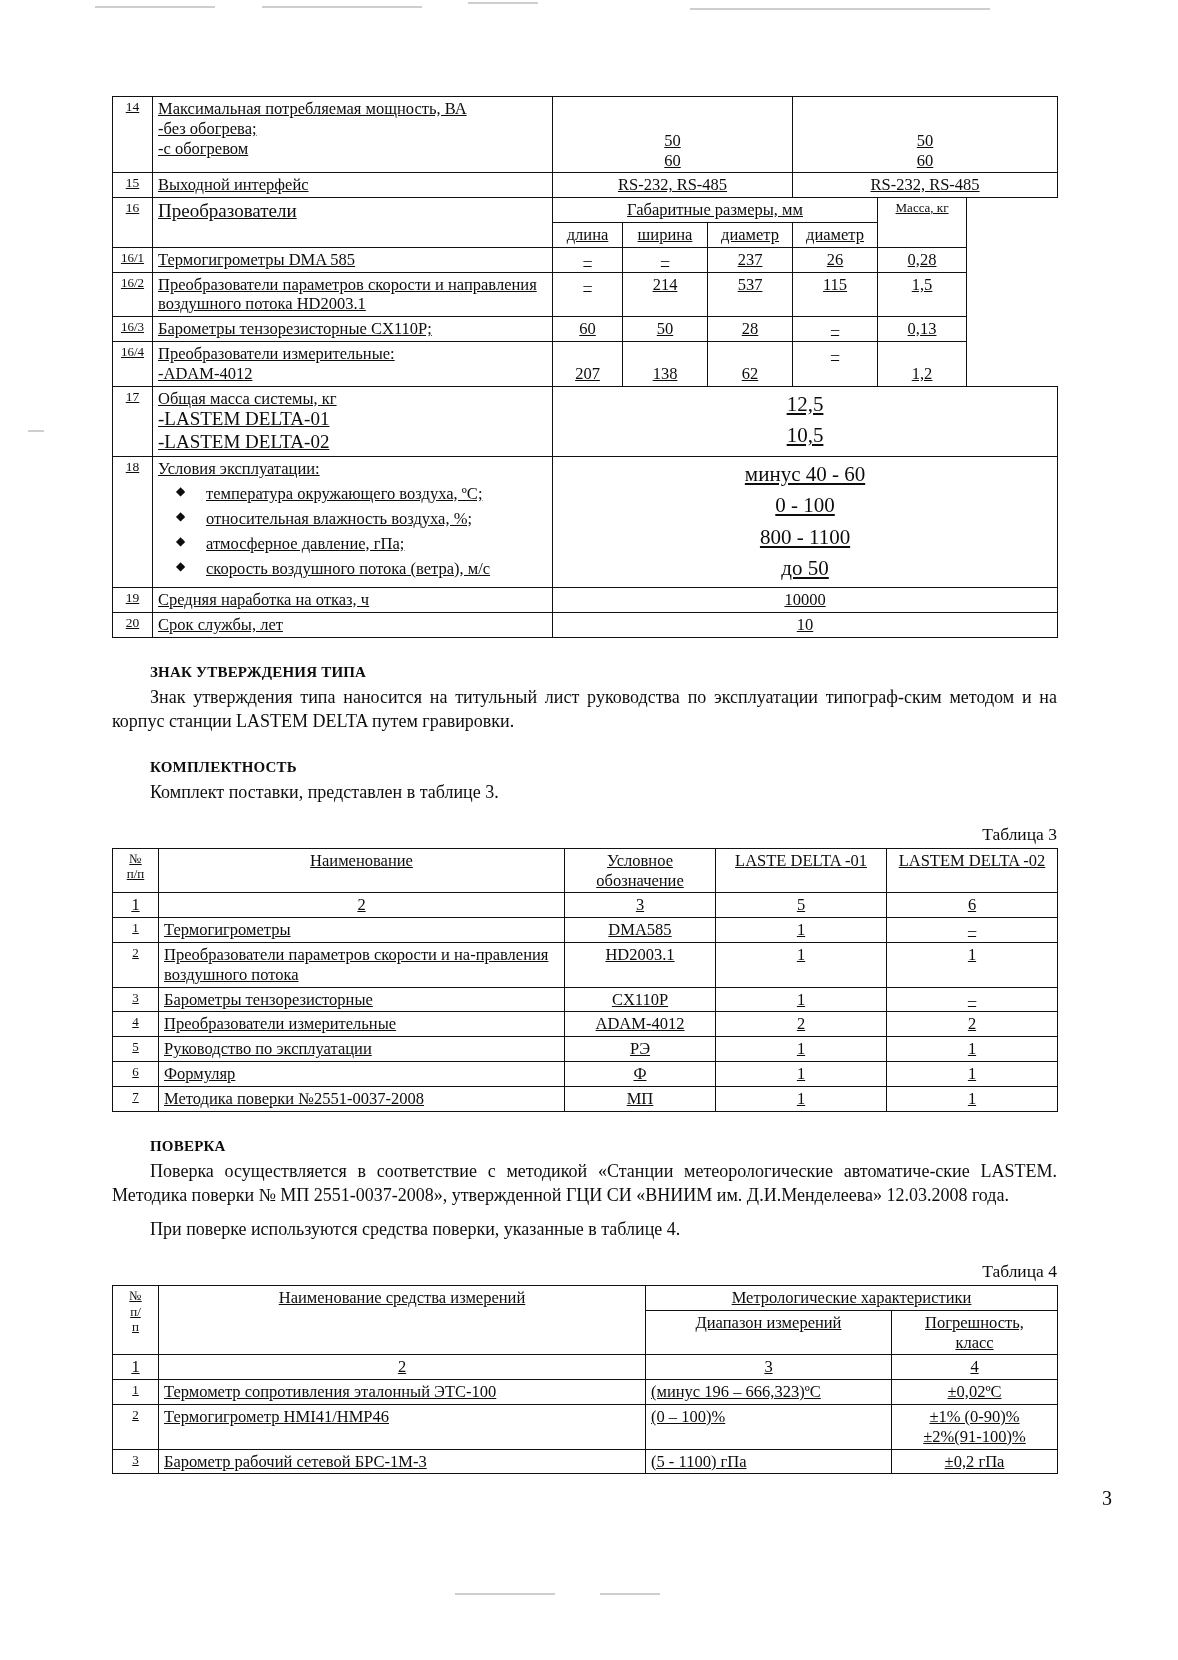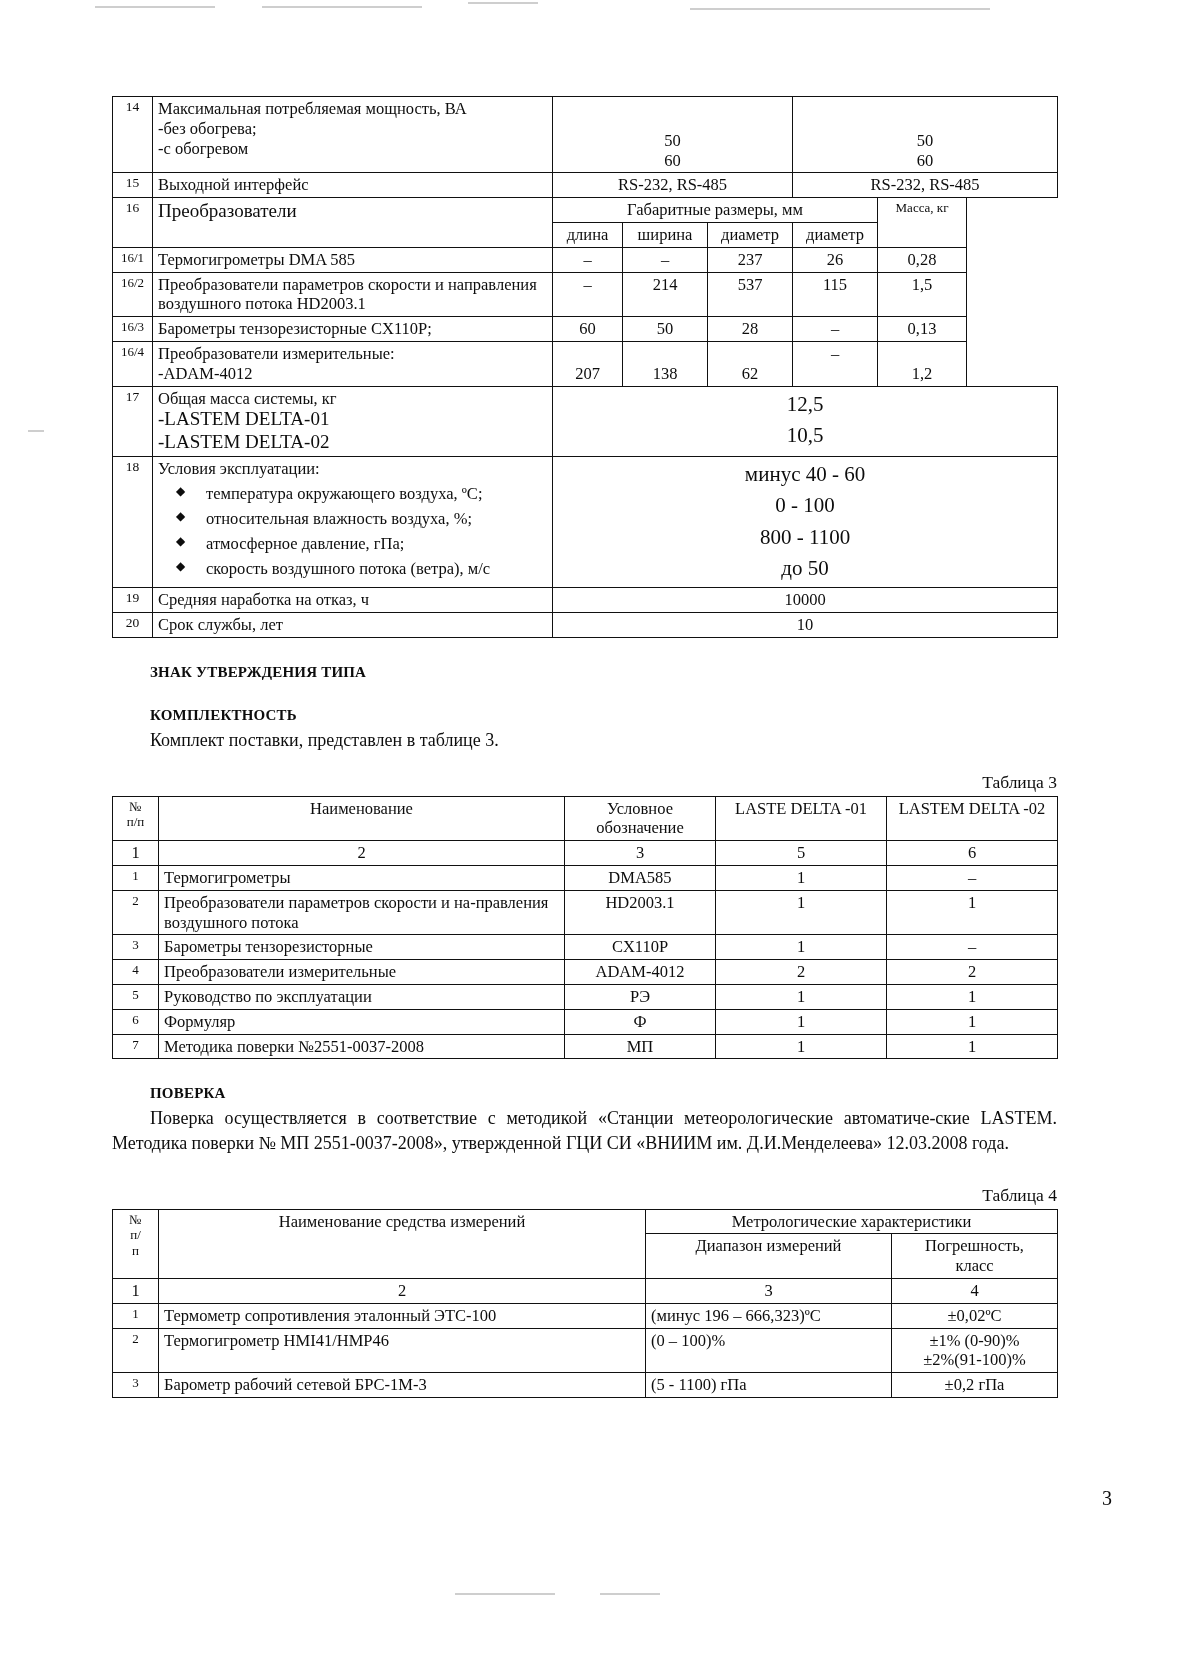--- a/index.html
+++ b/index.html
@@ -46,20 +46,21 @@
     width: 945px;
   }
 
   
   table.doc {
     border-collapse: collapse;
     width: 945px;
     table-layout: fixed;
     font-size: 16.5px;
     line-height: 1.2;
+    text-decoration: underline;
   }
   table.doc td, table.doc th {
     border: 1px solid #111;
     padding: 2px 5px;
     vertical-align: top;
     font-weight: normal;
     background: #fff;
   }
   .c { text-align: center; }
   .l { text-align: left; }
@@ -277,20 +278,21 @@
       <tr>
         <td class="num">20</td>
         <td class="l">Срок службы, лет</td>
         <td class="c" colspan="6">10</td>
       </tr>
     </tbody>
       </table>
 
     <div class="block">
       <h2 class="sec">ЗНАК УТВЕРЖДЕНИЯ ТИПА</h2>
+      <p class="para">Знак утверждения типа наносится на титульный лист руководства по эксплуатации типограф-ским методом и на корпус станции LASTEM DELTA путем гравировки.</p>
     </div>
 
     <div class="block">
       <h2 class="sec">КОМПЛЕКТНОСТЬ</h2>
       <p class="para">Комплект поставки, представлен в таблице 3.</p>
     </div>
 
     <div class="spacer-md"></div>
     <p class="tbl-caption">Таблица 3</p>
 
@@ -373,20 +375,21 @@
         <td class="c">1</td>
         <td class="c">1</td>
       </tr>
     </tbody>
       </table>
 
     <div class="block">
       <h2 class="sec">ПОВЕРКА</h2>
       <p class="para">Поверка осуществляется в соответствие с методикой «Станции метеорологические автоматиче-ские LASTEM. Методика поверки № МП 2551-0037-2008», утвержденной ГЦИ СИ «ВНИИМ им. Д.И.Менделеева» 12.03.2008 года.</p>
       <div class="spacer-sm"></div>
+      <p class="para">При поверке используются средства поверки, указанные в таблице 4.</p>
     </div>
 
     <div class="spacer-md"></div>
     <p class="tbl-caption">Таблица 4</p>
 
     <table class="doc">
       <colgroup>
         <col style="width:46px">
         <col style="width:487px">
         <col style="width:246px">

